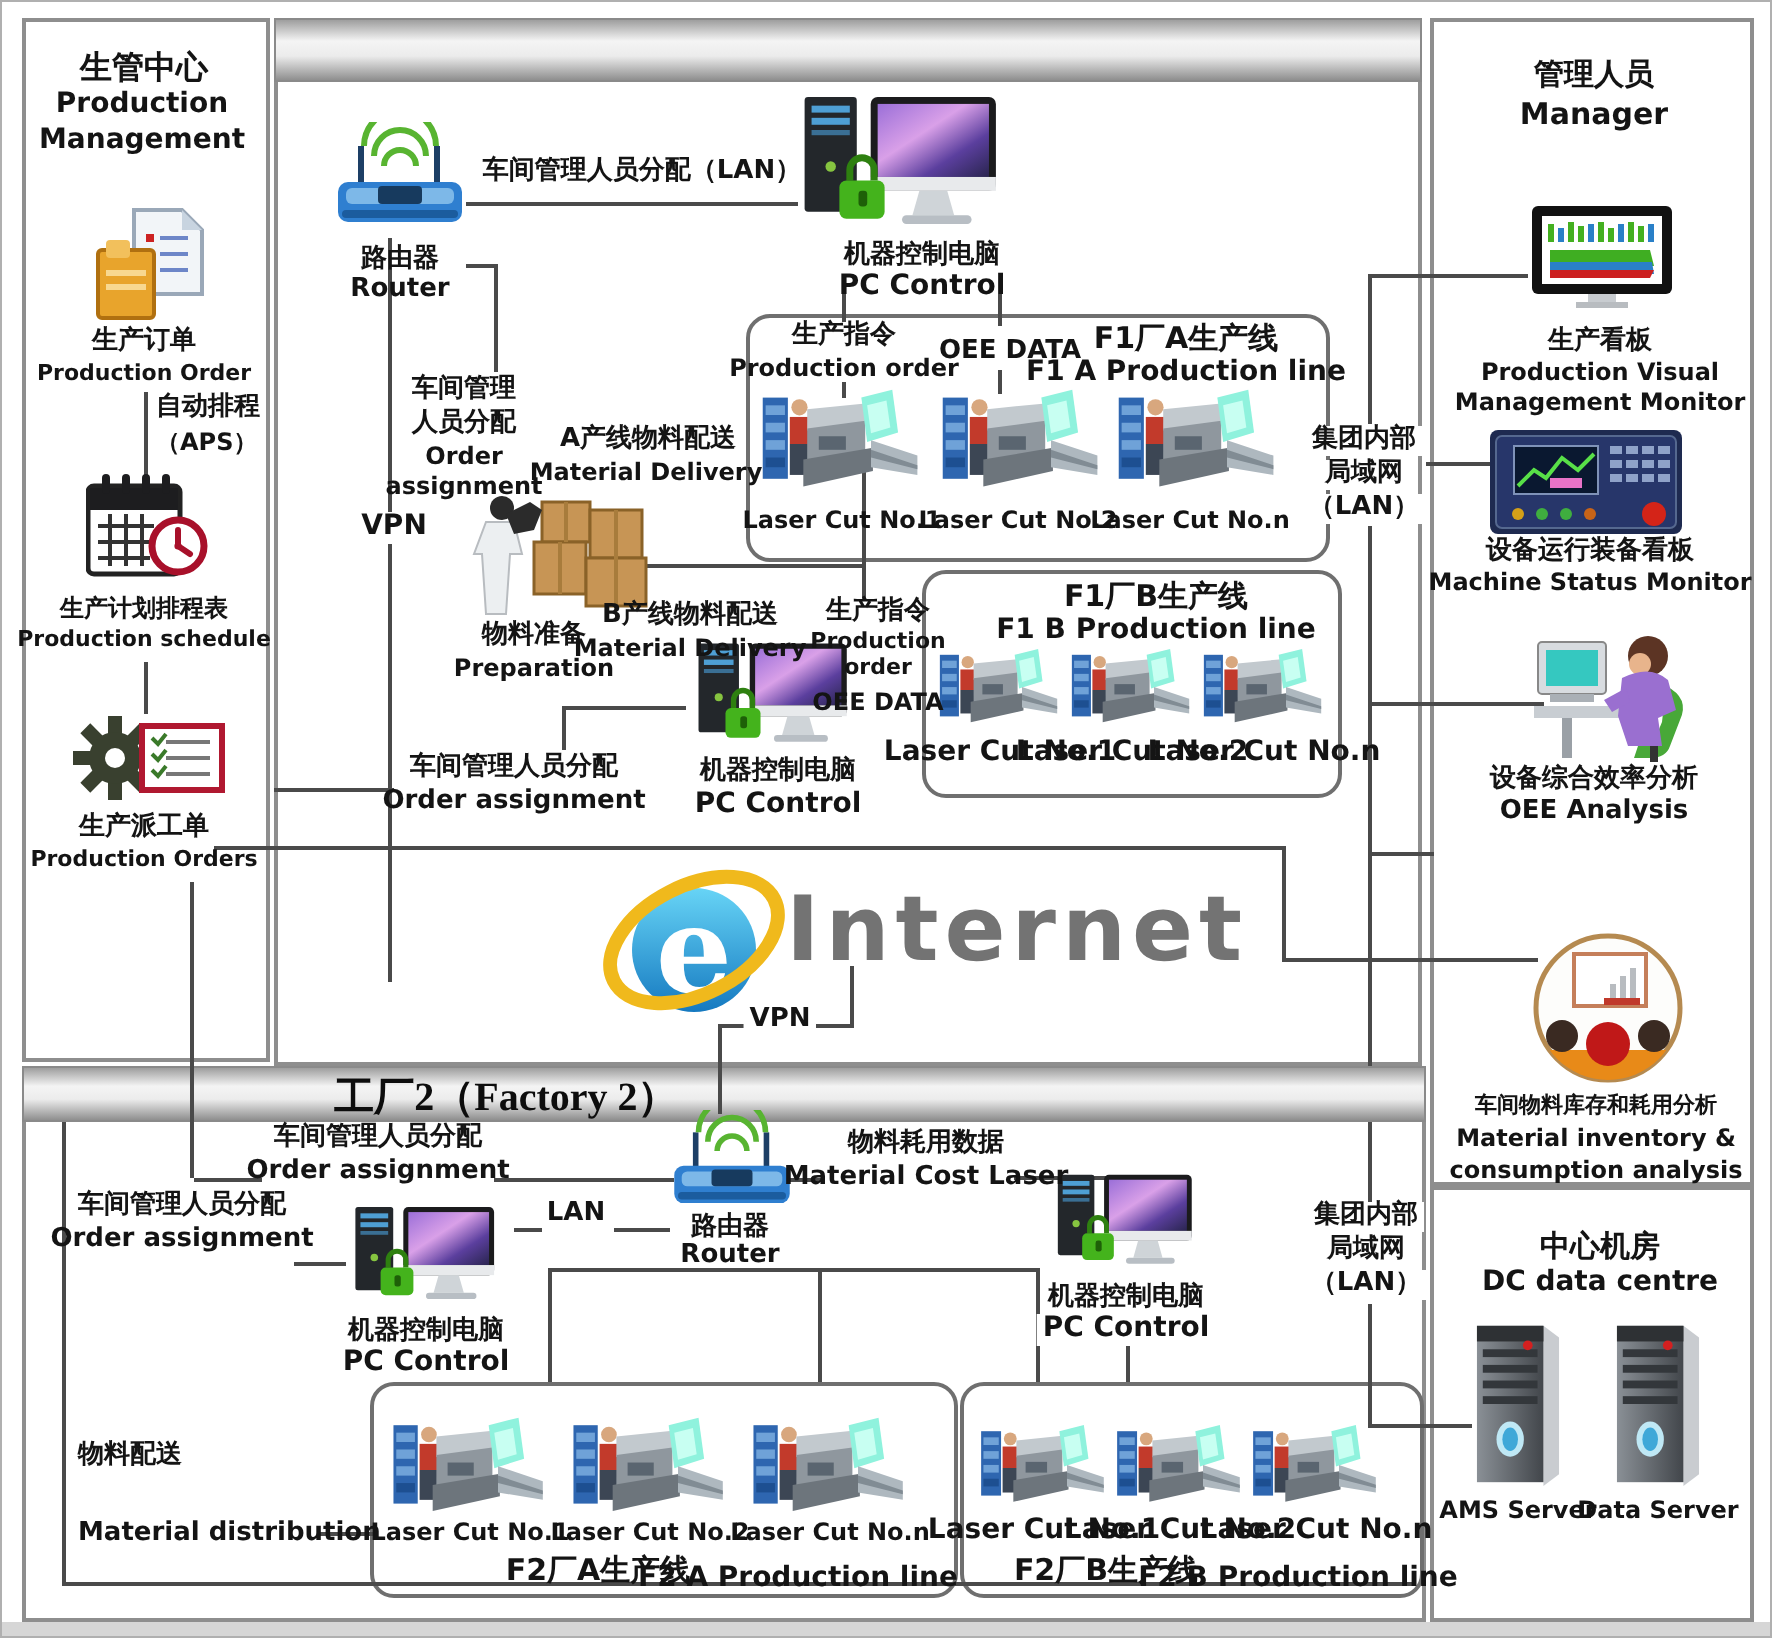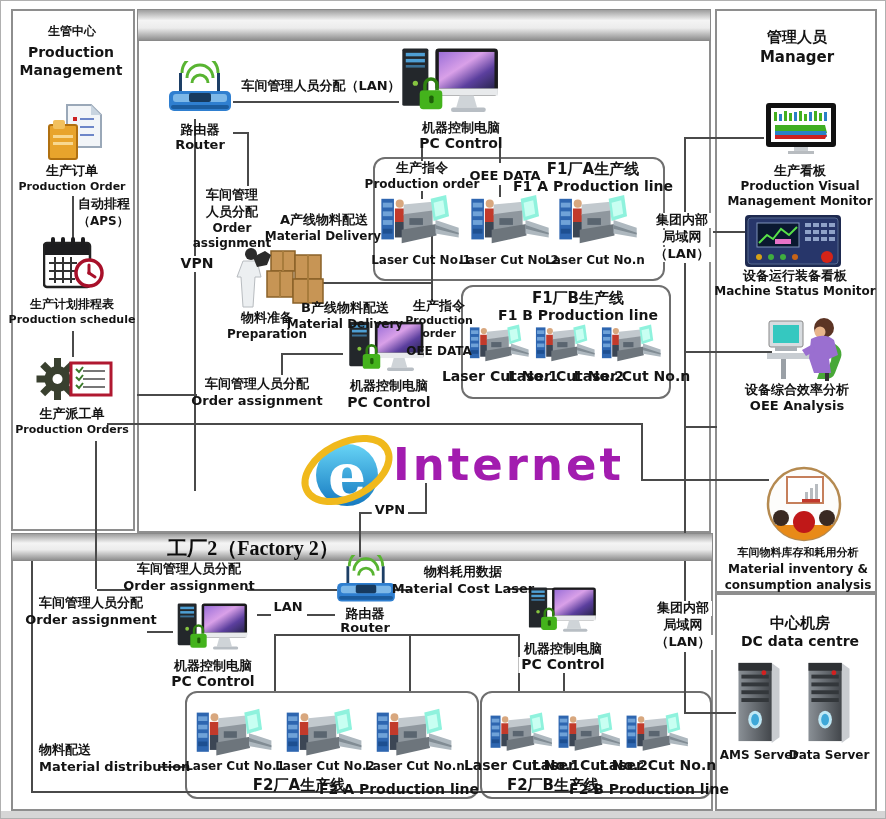--- a/index.html
+++ b/index.html
@@ -10,23 +10,23 @@
         border:1px solid #8a8a8a;box-sizing:border-box;}
   .ftitle{position:absolute;font-family:"Liberation Serif","DejaVu Serif",serif;font-weight:700;font-size:20px;
           white-space:nowrap;transform:translateX(-50%);color:#0d0d0d;}
   .rbox{position:absolute;border:2px solid #6f6f6f;border-radius:12px;background:#fff;box-sizing:border-box;}
   .hl{position:absolute;height:2px;background:#4a4a4a;}
   .vl{position:absolute;width:2px;background:#4a4a4a;}
   .lbl{position:absolute;font-weight:700;text-align:center;white-space:nowrap;transform:translateX(-50%);
        line-height:1.12;color:#141414;}
   .lx{transform:none;text-align:right;}
   .wbg{background:#fff;padding:0 3px;}.s10{font-size:14px}.s11{font-size:11px}.s12{font-size:12px}.s13{font-size:13px}
-  .s14{font-size:14px}.s15{font-size:15px}.s16{font-size:12px}
+  .s14{font-size:14px}.s15{font-size:15px}.s16{font-size:16px}
   .icon{position:absolute;}
-  .inet{position:absolute;font-size:45px;font-weight:700;letter-spacing:3px;color:#a21caf;}
+  .inet{position:absolute;font-size:45px;font-weight:700;letter-spacing:3px;color:#737373;}
   .strip{position:absolute;left:0;right:0;bottom:0;height:7px;background:#d6d6d6;}
 </style>
 </head>
 <body>
 
 <div class="stage">
 
   <svg width="0" height="0" style="position:absolute">
     <defs>
       <linearGradient id="scr" x1="0" y1="0" x2="1" y2="1">
@@ -490,21 +490,21 @@
   <div class="lbl s12" style="left:234px;top:759px">Laser Cut No.1</div>
   <div class="lbl s12" style="left:324px;top:759px">Laser Cut No.2</div>
   <div class="lbl s12" style="left:414px;top:759px">Laser Cut No.n</div>
   <div class="lbl s15" style="left:298px;top:776px">F2厂A生产线</div>
   <div class="lbl s10" style="left:398px;top:781px">F2 A Production line</div>
   <div class="lbl s10" style="left:521px;top:757px">Laser Cut No.1</div>
   <div class="lbl s10" style="left:589px;top:757px">Laser Cut No.2</div>
   <div class="lbl s10" style="left:657px;top:757px">Laser Cut No.n</div>
   <div class="lbl s15" style="left:552px;top:776px">F2厂B生产线</div>
   <div class="lbl s10" style="left:648px;top:781px">F2 B Production line</div>
-  <div class="lbl s13 lx" style="left:38px;top:742px">物料配送</div>
+  <div class="lbl s13 lx" style="left:38px;top:720px">物料配送</div>
   <div class="lbl s13 lx" style="left:38px;top:759px">Material distribution</div>
 
   <div class="lbl s15" style="left:796px;top:28px">管理人员</div>
   <div class="lbl s15" style="left:796px;top:48px">Manager</div>
   <div class="lbl s13" style="left:799px;top:163px">生产看板</div>
   <div class="lbl s12" style="left:799px;top:179px">Production Visual</div>
   <div class="lbl s12" style="left:799px;top:194px">Management Monitor</div>
   <div class="lbl s13" style="left:794px;top:268px">设备运行装备看板</div>
   <div class="lbl s12" style="left:794px;top:284px">Machine Status Monitor</div>
   <div class="lbl s13" style="left:796px;top:382px">设备综合效率分析</div>

